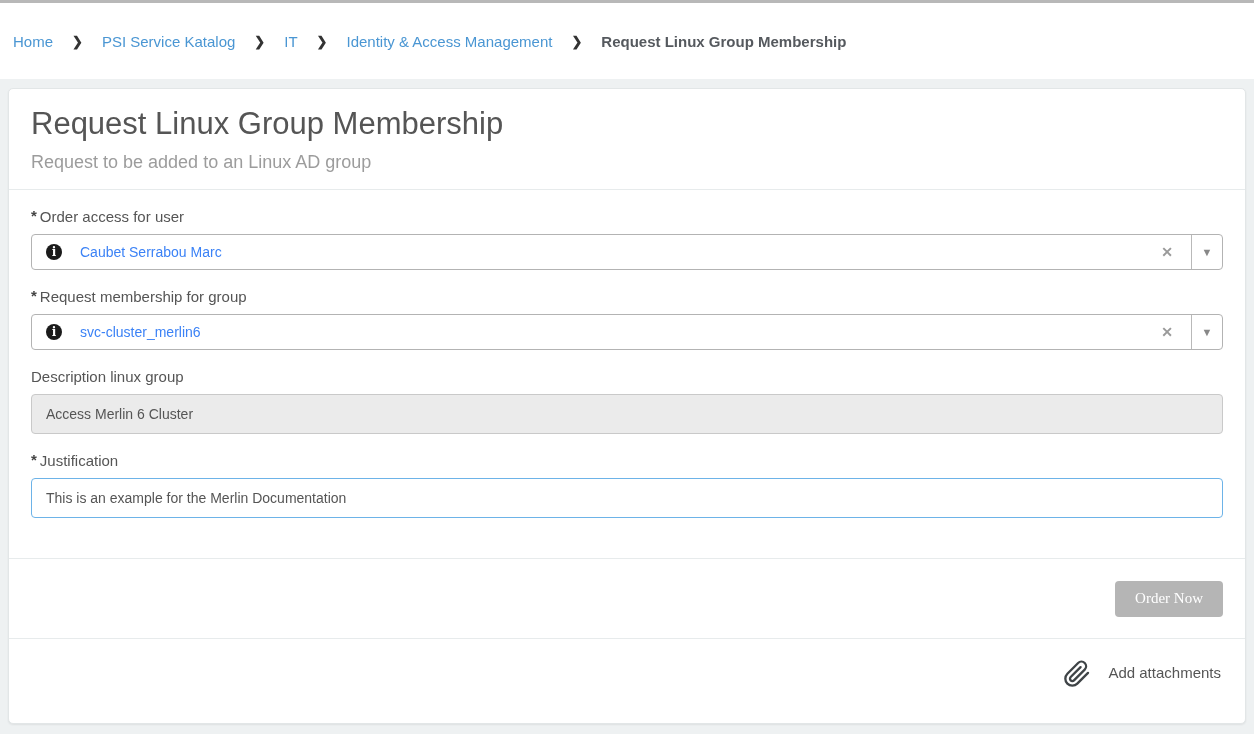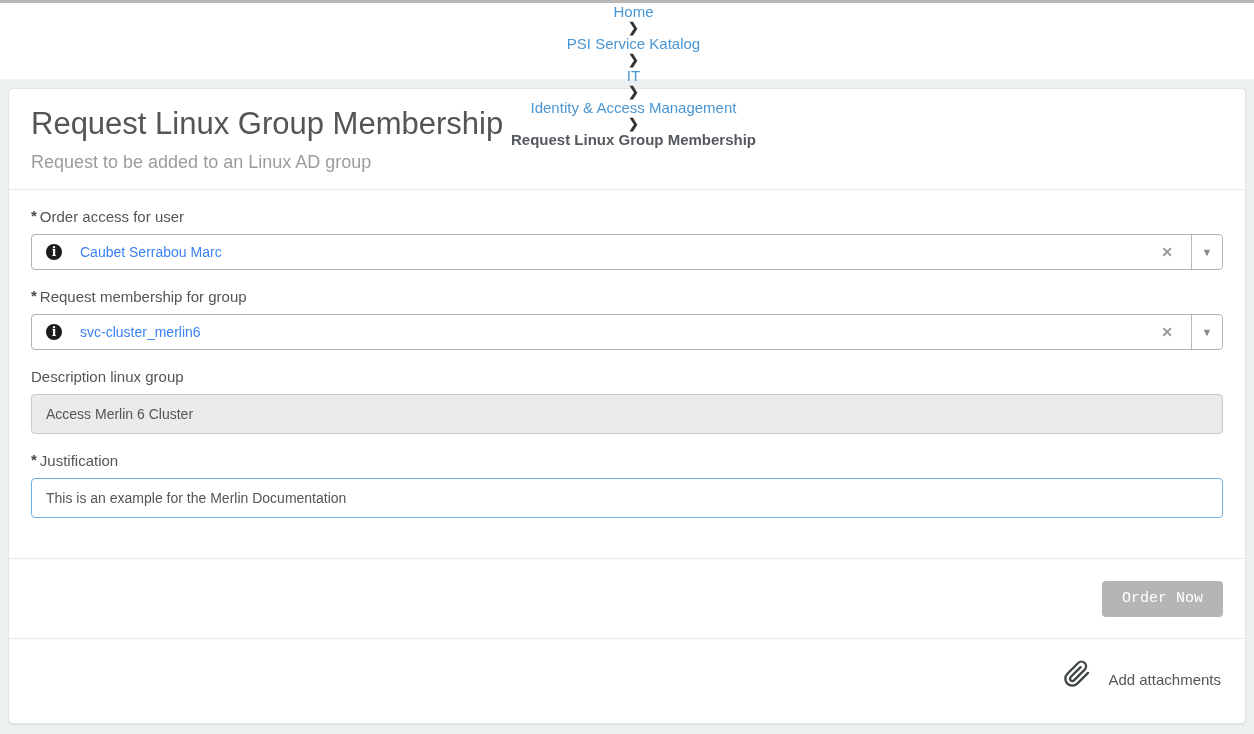--- a/index.html
+++ b/index.html
@@ -12,21 +12,20 @@
   }
   .top-strip { height:3px; background:#b8b8b8; }
   
   .breadcrumb-bar {
     background:#fff;
     height:76px;
     display:flex;
     align-items:center;
     padding-left:13px;
     font-size:15px;
-    flex-direction:column;
   }
   .crumb-link { color:#4a96d3; text-decoration:none; cursor:pointer; }
   .crumb-current { color:#55595e; font-weight:bold; }
   .crumb-sep {
     color:#333;
     font-weight:bold;
     font-size:13px;
     margin:0 19px;
     user-select:none;
   }
@@ -154,37 +153,37 @@
     display:flex;
     align-items:center;
     justify-content:flex-end;
     padding:0 22px;
   }
   .order-button {
     background:#b5b5b5;
     color:#fff;
     border:none;
     border-radius:4px;
-    font-family:Liberation Mono, monospace;
+    font-family:Liberation Serif, serif;
     font-size:15px;
     padding:0 20px;
     height:36px;
     cursor:pointer;
   }
   .card-footer-attachments {
     flex:1;
     border-top:1px solid #e7ebec;
     display:flex;
     align-items:flex-start;
     justify-content:flex-end;
     padding:25px 24px 0 22px;
   }
   .attach-wrap {
     display:flex;
-    align-items:flex-end;
+    align-items:flex-start;
     cursor:pointer;
   }
   .paperclip { margin-right:17px; margin-top:-4px; }
   .attach-label {
     font-size:15px;
     color:#555;
   }
 </style>
 </head>
 <body>

